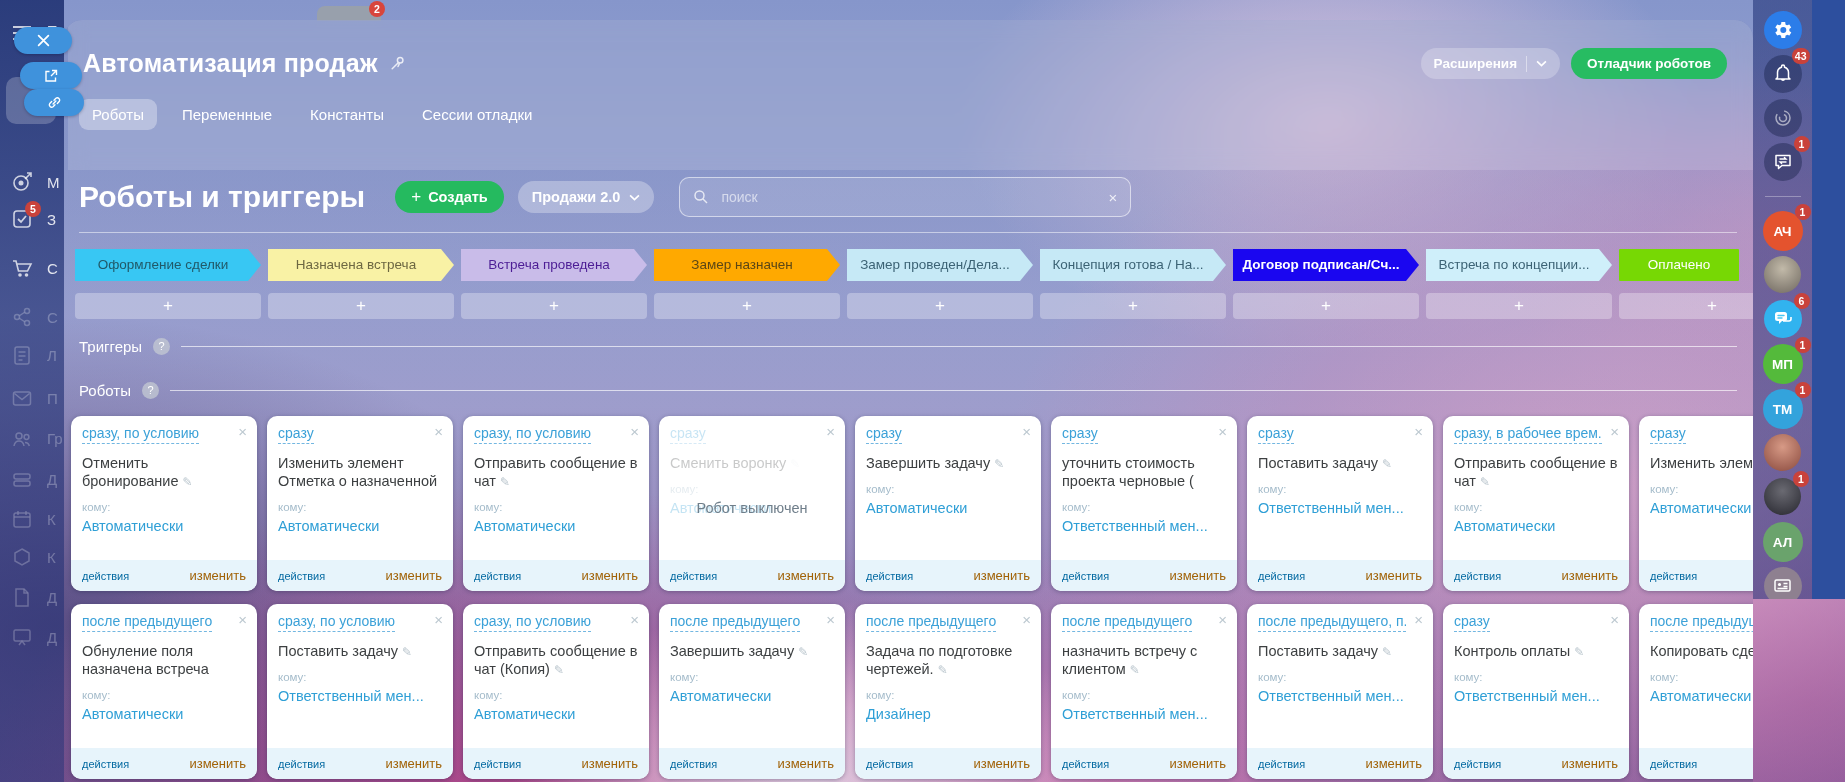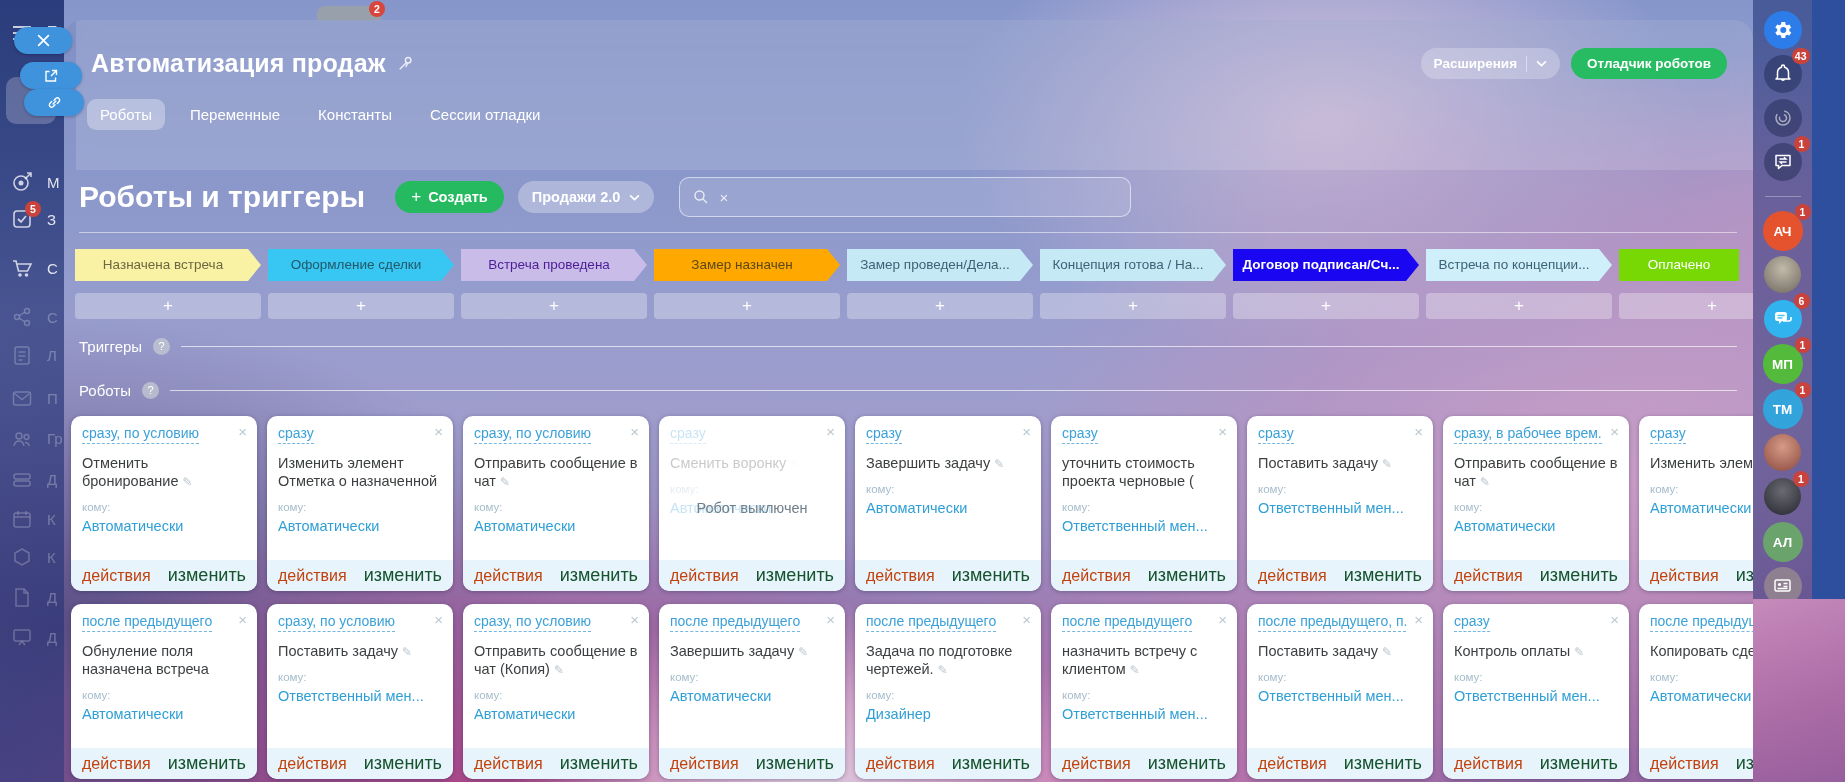--- a/index.html
+++ b/index.html
@@ -39,21 +39,21 @@
   .edge-hl { position:absolute; left:6px; top:77px; width:50px; height:47px; border-radius:10px;
     background:rgba(255,255,255,.22); z-index:8; }
   
   .top-tab { position:absolute; left:317px; top:6px; width:64px; height:15px; background:#98a0ac;
     border-radius:8px 8px 0 0; z-index:1; }
   .top-tab .rbadge { top:-5px; right:-4px; z-index:7; background:#d8453c; }
   
   .panel { position:absolute; left:64px; top:20px; width:1689px; height:762px;
     border-radius:18px 18px 0 0; overflow:hidden; z-index:5;
     background:linear-gradient(180deg, rgba(112,128,182,.30), rgba(96,96,148,.16)); }
-  .panel-header { position:absolute; top:0; left:12px; right:0; height:150px;
+  .panel-header { position:absolute; top:0; left:4px; right:0; height:150px;
     background:rgba(255,255,255,.14); backdrop-filter:blur(9px); }
   .title-row { display:flex; align-items:center; padding:28px 26px 0 15px; }
   .page-title { margin:0; font-size:25px; font-weight:bold; color:#fff; letter-spacing:.2px; }
   .pin-ic { margin-left:11px; opacity:.8; }
   .header-actions { margin-left:auto; display:flex; gap:11px; align-items:center; }
   .btn { border:none; cursor:pointer; display:flex; align-items:center; font-family:inherit; }
   .btn-ext { height:31px; border-radius:16px; background:rgba(255,255,255,.24); color:#fff;
     font-size:13.5px; font-weight:bold; padding:0 13px; gap:9px; }
   .btn-ext .sep { width:1px; height:16px; background:rgba(255,255,255,.45); }
   .btn-debug { height:31px; border-radius:16px; background:#27bc62; color:#fff; font-size:13.5px;
@@ -105,22 +105,22 @@
     padding-bottom:1px; }
   .close-x { position:absolute; top:7px; right:10px; color:#bcc8d0; font-size:15px; cursor:pointer; }
   .card-title { margin-top:6px; font-size:14.5px; line-height:1.26; color:#3d4042; }
   .pencil { color:#b8c4cc; font-size:12px; margin-left:4px; cursor:pointer; }
   .to-label { margin-top:11px; font-size:11.5px; color:#a5bccb; }
   .assignee { margin-top:5px; font-size:14.5px; color:#2f9fd6; cursor:pointer; white-space:nowrap;
     overflow:hidden; }
   .card-footer { position:absolute; left:0; right:0; bottom:0; height:31px; background:#e7f4fb;
     display:flex; justify-content:space-between; align-items:center; padding:0 11px;
     border-radius:0 0 10px 10px; }
-  .f-actions { color:#c2410c; font-size:16px; cursor:pointer; }
-  .f-edit { color:#14532d; font-size:18px; cursor:pointer; }
+  .f-actions { color:#0369a1; font-size:11px; cursor:pointer; }
+  .f-edit { color:#a16207; font-size:13px; cursor:pointer; }
   .card.off .when, .card.off .card-title, .card.off .to-label, .card.off .assignee,
   .card.off .pencil { opacity:.28; }
   .offnote { position:absolute; top:84px; left:0; right:0; text-align:center; color:#6f7e8a;
     font-size:14.5px; }
   
   .right-rail { position:absolute; left:1753px; top:0; width:92px; height:599px; z-index:6;
     background:linear-gradient(180deg, rgba(24,42,112,.55), rgba(30,48,118,.55)); overflow:hidden; }
   .right-rail::after { content:""; position:absolute; right:0; top:0; width:33px; height:100%;
     background:#2d4f9e; }
   .rr-col { position:absolute; left:0; top:0; width:59px; display:flex; flex-direction:column;
@@ -293,28 +293,29 @@
         <span>Продажи 2.0</span>
         <svg width="11" height="7" viewBox="0 0 10 6">
             <path d="M1 1l4 4 4-4" stroke="#fff" stroke-width="1.5" fill="none"></path>
           </svg>
       </button>
       <div class="search">
         <svg width="16" height="16" viewBox="0 0 16 16">
             <circle cx="6.5" cy="6.5" r="4.5" stroke="rgba(255,255,255,.75)" stroke-width="1.5" fill="none"></circle>
             <path d="M10 10l4 4" stroke="rgba(255,255,255,.75)" stroke-width="1.5"></path>
           </svg>
+        <input type="text" placeholder="поиск" style="">
         <span class="clear">×</span>
       </div>
     </div>
     <div class="toolbar-divider"></div>
 
     <div class="stages" id="stages">
+        <div class="stage" style="background: rgb(56, 199, 243); color: rgb(33, 89, 104);">Оформление сделки</div>
         <div class="stage" style="background: rgb(249, 242, 165); color: rgb(109, 104, 66);">Назначена встреча</div>
-        <div class="stage" style="background: rgb(56, 199, 243); color: rgb(33, 89, 104);">Оформление сделки</div>
         <div class="stage" style="background: rgb(201, 188, 233); color: #4c1d95;">Встреча проведена</div>
         <div class="stage" style="background: rgb(255, 169, 0); color: rgb(92, 71, 21);">Замер назначен</div>
         <div class="stage" style="background: rgb(198, 233, 246); color: rgb(60, 99, 117);">Замер проведен/Дела...</div>
         <div class="stage" style="background: rgb(198, 233, 246); color: rgb(60, 99, 117);">Концепция готова / На...</div>
         <div class="stage boldtxt" style="background: rgb(26, 6, 240); color: rgb(255, 255, 255);">Договор подписан/Сч...</div>
         <div class="stage" style="background: rgb(207, 239, 250); color: rgb(60, 99, 117);">Встреча по концепции...</div>
         <div class="stage last" style="background: rgb(119, 216, 4); color: rgb(255, 255, 255);">Оплачено</div>
       </div>
     <div class="plus-row" id="plus-row">
         <div class="plus-tile">+</div>

